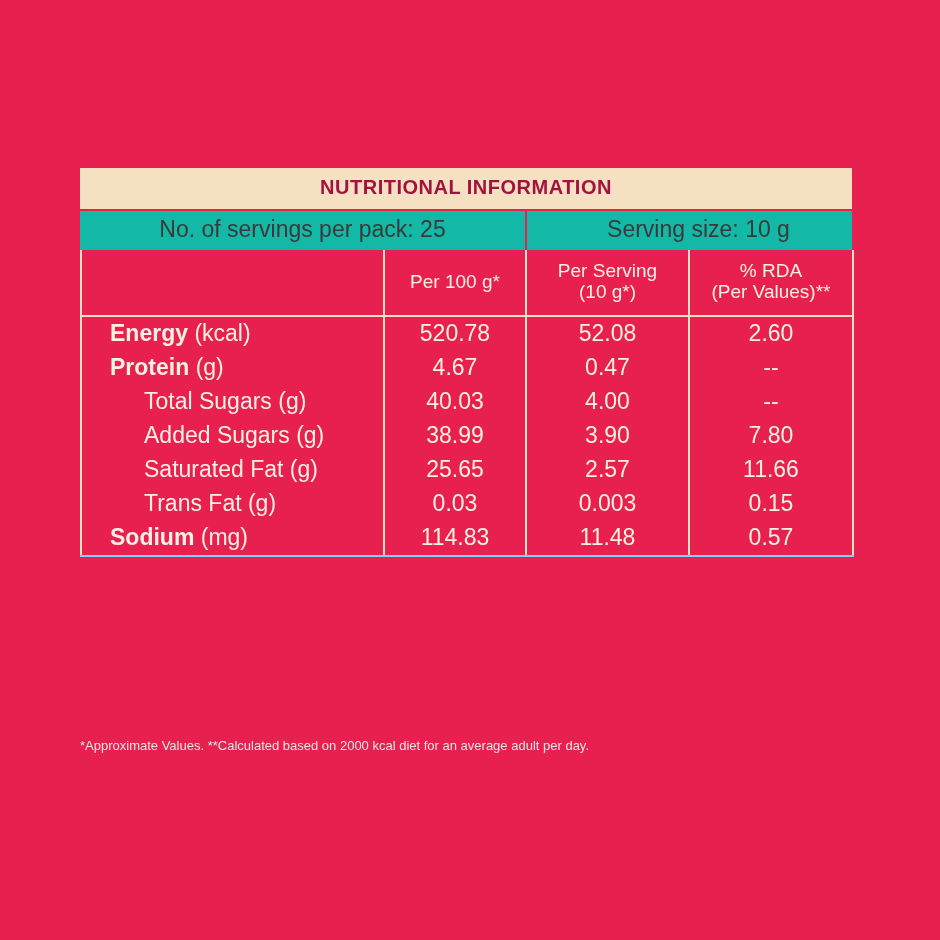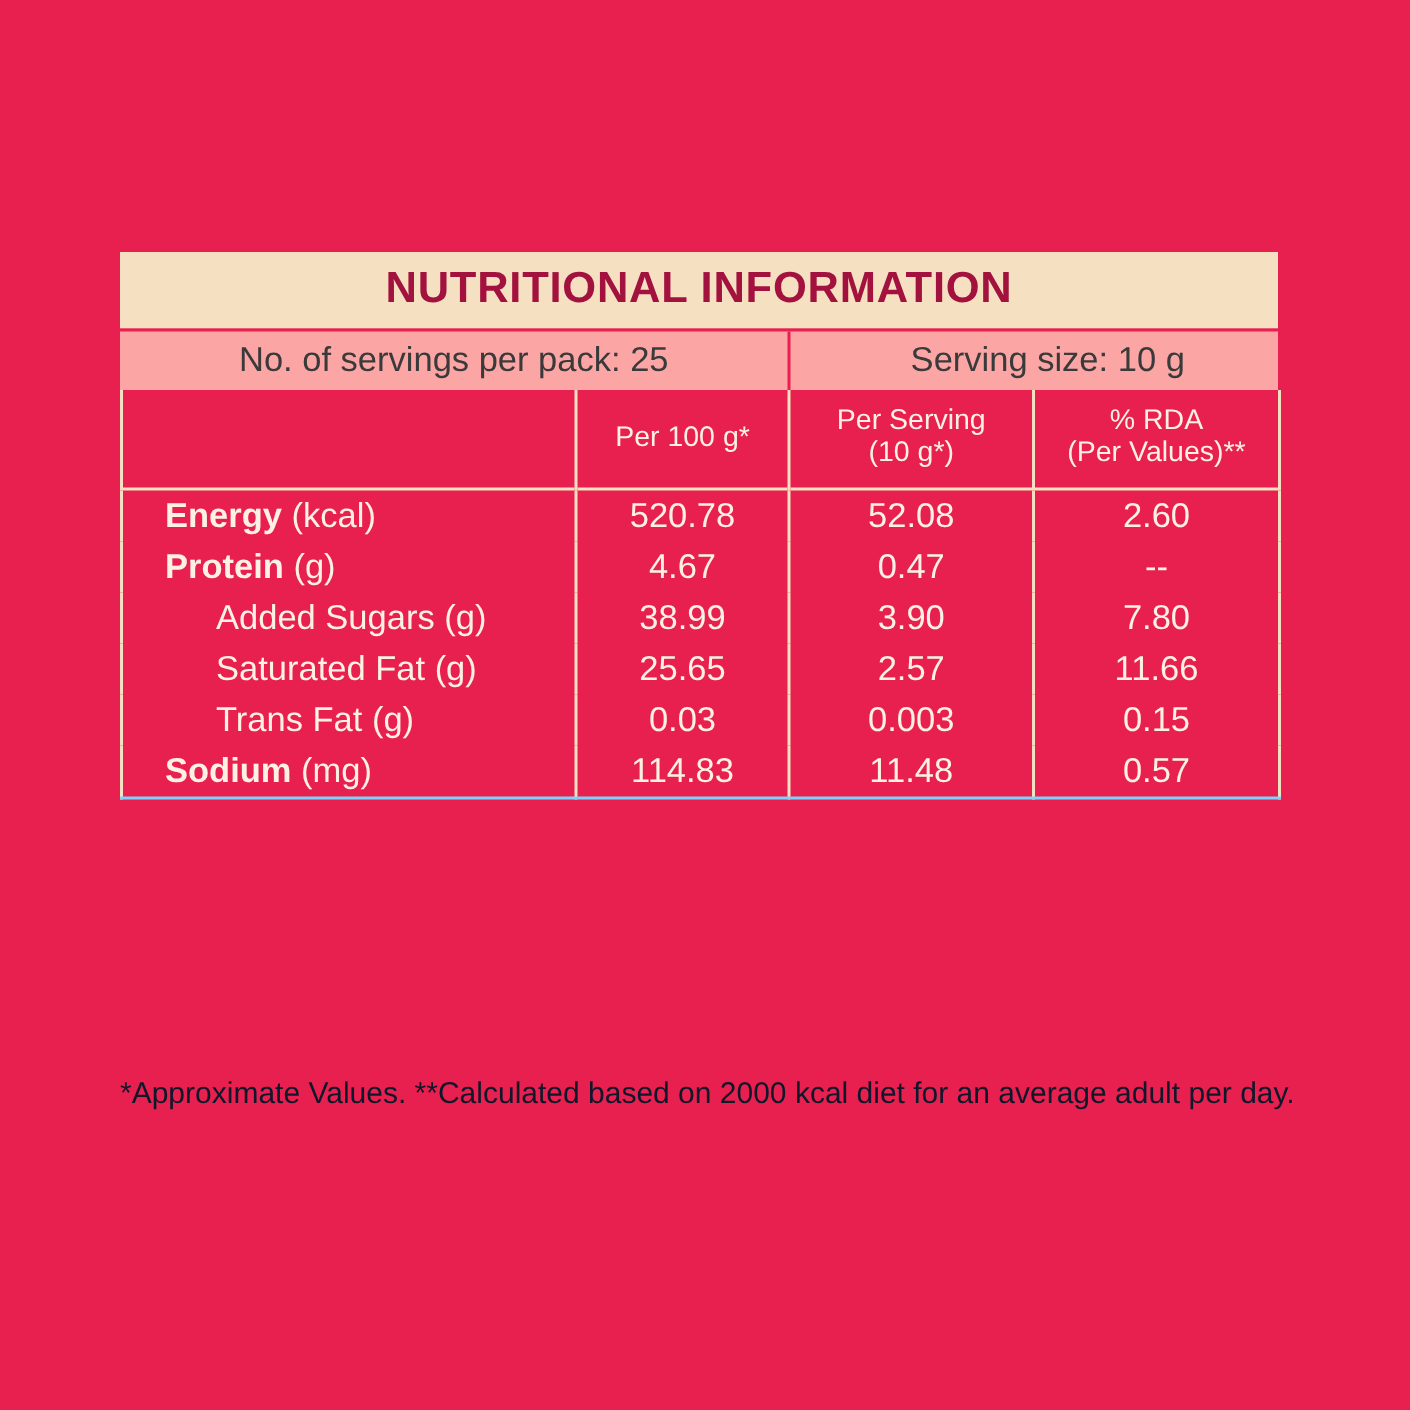--- a/index.html
+++ b/index.html
@@ -20,28 +20,28 @@
     width: 772px;
   }
   
   .title-bar {
     background: #f6e0c2;
     text-align: center;
     padding: 8px 0 10px 0;
   }
   .title-bar .title {
     color: #a3123f;
-    font-size: 29px;
+    font-size: 20px;
     font-weight: bold;
     letter-spacing: 0.5px;
   }
   
   .servings-bar {
     display: flex;
-    background: #fca5a5;
+    background: #14b8a6;
     border-top: 2px solid #e8204f;
   }
   .servings-cell {
     color: #3a3a3a;
     font-size: 23px;
     text-align: center;
     padding: 5px 0 7px 0;
   }
   .servings-cell.left {
     flex: 0 0 445px;
@@ -99,24 +99,24 @@
   table.nutri td.name.indent {
     padding-left: 62px;
   }
   .sub-unit {
     font-weight: normal;
     margin-top: 24px;
   }
   .footnote {
     position: absolute;
     left: 80px;
-    top: 718px;
+    top: 738px;
     width: 790px;
-    color: #0f172a;
-    font-size: 20px;
+    color: #e5e5e5;
+    font-size: 13px;
   }
 </style>
 </head>
 <body>
 
 <div class="panel">
 
   <div class="title-bar">
     <span class="title">NUTRITIONAL INFORMATION</span>
   </div>
@@ -154,20 +154,26 @@
           <td>52.08</td>
           <td>2.60</td>
         </tr>
         <tr>
           <td class="name bold">Protein <span class="sub-unit">(g)</span></td>
           <td>4.67</td>
           <td>0.47</td>
           <td>--</td>
         </tr>
         <tr>
+          <td class="name indent">Total Sugars <span class="sub-unit">(g)</span></td>
+          <td>40.03</td>
+          <td>4.00</td>
+          <td>--</td>
+        </tr>
+        <tr>
           <td class="name indent">Added Sugars <span class="sub-unit">(g)</span></td>
           <td>38.99</td>
           <td>3.90</td>
           <td>7.80</td>
         </tr>
         <tr>
           <td class="name indent">Saturated Fat <span class="sub-unit">(g)</span></td>
           <td>25.65</td>
           <td>2.57</td>
           <td>11.66</td>

